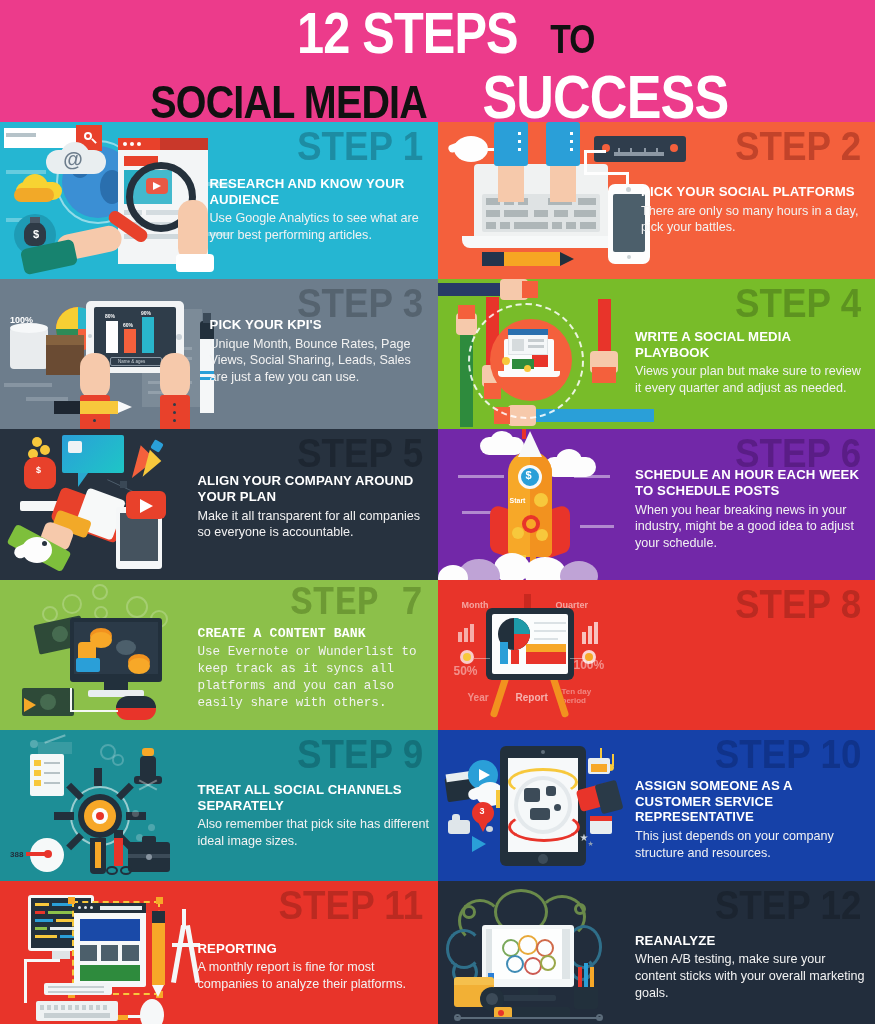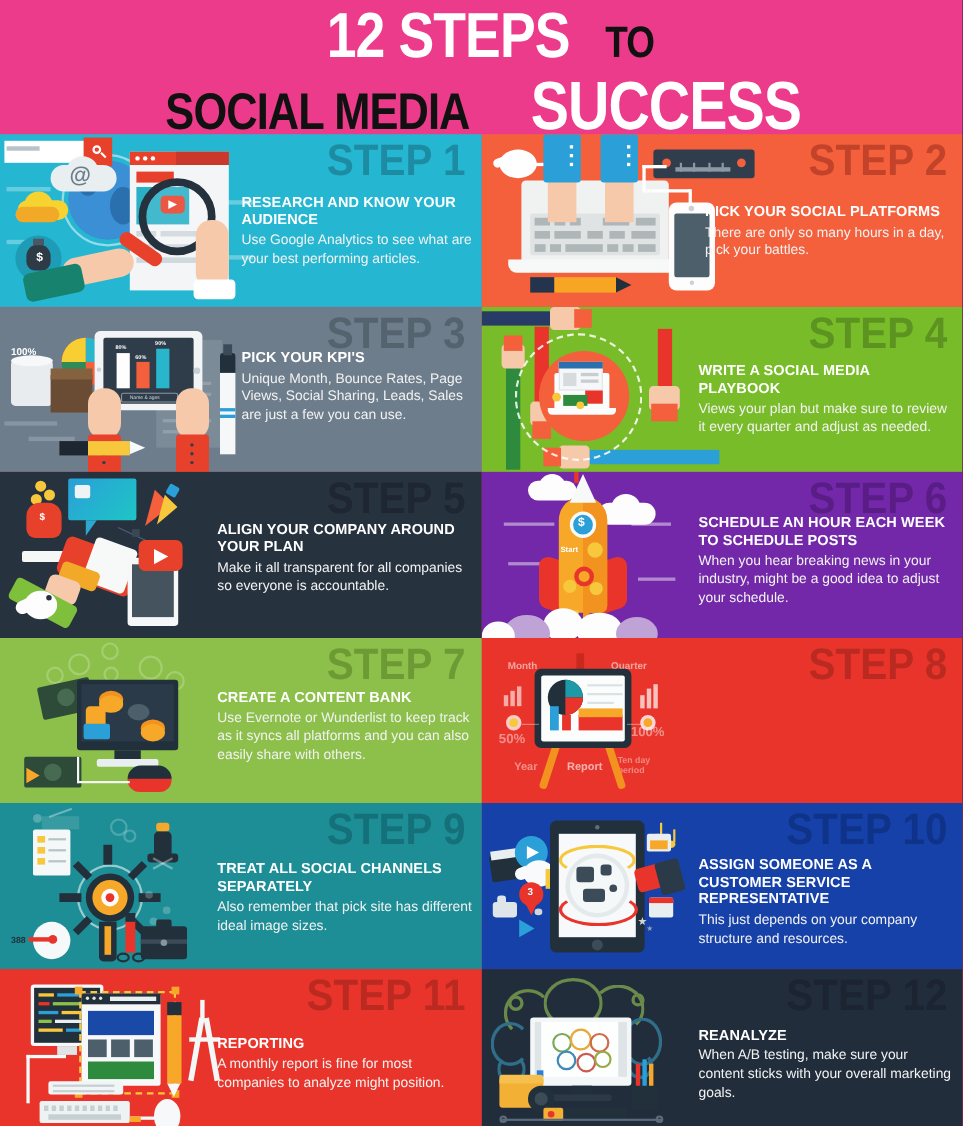--- a/index.html
+++ b/index.html
@@ -54,21 +54,21 @@
 
   .step-num{
     position:absolute; top:4px; right:14px;
     font-size:40px; font-weight:bold; letter-spacing:0px;
     line-height:1; white-space:nowrap;
     transform:scaleX(.92); transform-origin:right top;
     opacity:1;
   }
 
   .txt{
-    position:absolute; right:0; width:218px;
+    position:absolute; right:10px; width:218px;
     color:#ffffff;
   }
   .txt.wide{ width:232px; }
   .t-head{
     font-size:13.2px; font-weight:bold; line-height:1.18;
     letter-spacing:.1px; margin-bottom:3px; color:#ffffff;
   }
   .t-body{
     font-size:12.6px; line-height:1.33; color:#f2f2f2; font-weight:normal;
   }
@@ -435,21 +435,21 @@
         <div class="sh circ" style="left:20px;top:130px;width:42px;height:34px;background:#bfa3d6;"></div>
         <div class="sh circ" style="left:122px;top:132px;width:38px;height:30px;background:#bfa3d6;"></div>
         <div class="sh circ" style="left:0px;top:136px;width:30px;height:26px;background:#fdfdfd;"></div>
       </div>
       <div class="txt wide" style="top:38px;right:8px;">
         <div class="t-head">SCHEDULE AN HOUR EACH WEEK TO SCHEDULE POSTS</div>
         <div class="t-body">When you hear breaking news in your industry, might be a good idea to adjust your schedule.</div>
       </div>
     </div>
 
-    <div class="cell" style="background:#8cc04a;">
+    <div class="cell" style="background:#8cc04a;font-family:Liberation Mono, monospace;">
       <div class="step-num" style="color:#6d9a34;">STEP 7</div>
       <div class="art" style="width:180px;">
 
         <div class="sh circ" style="left:92px;top:4px;width:16px;height:16px;border:2px solid rgba(255,255,255,.22);"></div>
         <div class="sh circ" style="left:62px;top:14px;width:20px;height:20px;border:2px solid rgba(255,255,255,.22);"></div>
         <div class="sh circ" style="left:126px;top:16px;width:22px;height:22px;border:2px solid rgba(255,255,255,.22);"></div>
         <div class="sh circ" style="left:42px;top:26px;width:16px;height:16px;border:2px solid rgba(255,255,255,.22);"></div>
         <div class="sh circ" style="left:94px;top:26px;width:14px;height:14px;border:2px solid rgba(255,255,255,.22);"></div>
         <div class="sh circ" style="left:150px;top:30px;width:18px;height:18px;border:2px solid rgba(255,255,255,.22);"></div>
 
@@ -729,21 +729,21 @@
 
         <div class="sh circ" style="left:140px;top:118px;width:24px;height:32px;background:#f6f8f9;"></div>
         <div class="sh" style="left:118px;top:134px;width:24px;height:3px;background:#f6f8f9;"></div>
         <div class="sh" style="left:118px;top:134px;width:10px;height:5px;background:#f7a828;"></div>
 
         <div class="sh" style="left:24px;top:78px;width:3px;height:44px;background:#f6f8f9;"></div>
         <div class="sh" style="left:24px;top:78px;width:36px;height:3px;background:#f6f8f9;"></div>
       </div>
       <div class="txt wide" style="top:60px;right:8px;">
         <div class="t-head">REPORTING</div>
-        <div class="t-body">A monthly report is fine for most companies to analyze might position.</div>
+        <div class="t-body">A monthly report is fine for most companies to analyze their platforms.</div>
       </div>
     </div>
 
     <div class="cell last" style="background:#222d3c;">
       <div class="step-num" style="color:#1b2430;">STEP 12</div>
       <div class="art" style="width:185px;">
 
         <div class="sh circ" style="left:20px;top:18px;width:44px;height:44px;border:3px solid #6a8a4a;border-right-color:transparent;border-bottom-color:transparent;"></div>
         <div class="sh circ" style="left:56px;top:8px;width:54px;height:46px;border:3px solid #6a8a4a;border-bottom-color:transparent;"></div>
         <div class="sh circ" style="left:100px;top:14px;width:48px;height:44px;border:3px solid #6a8a4a;border-left-color:transparent;border-bottom-color:transparent;"></div>

